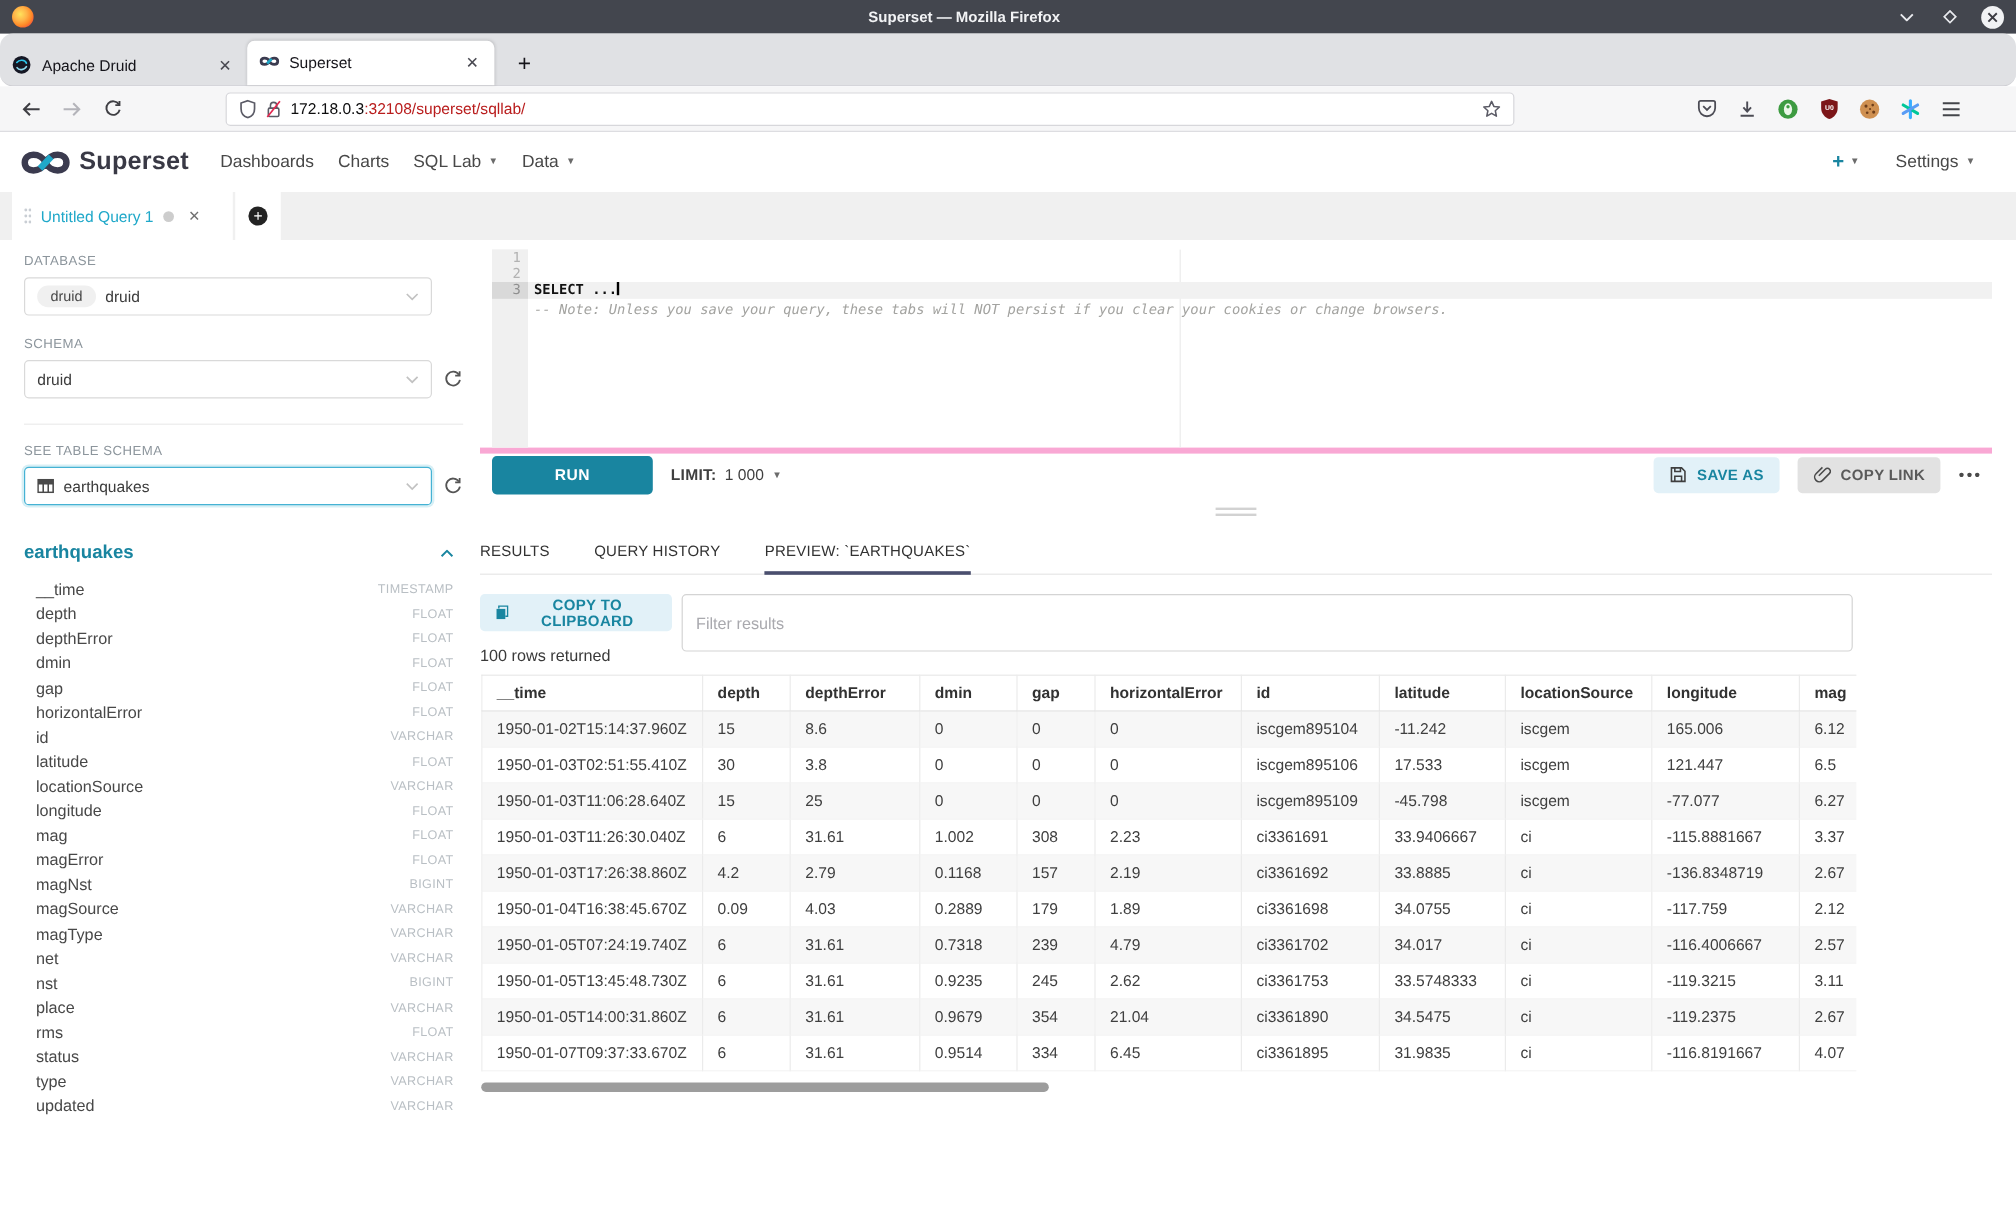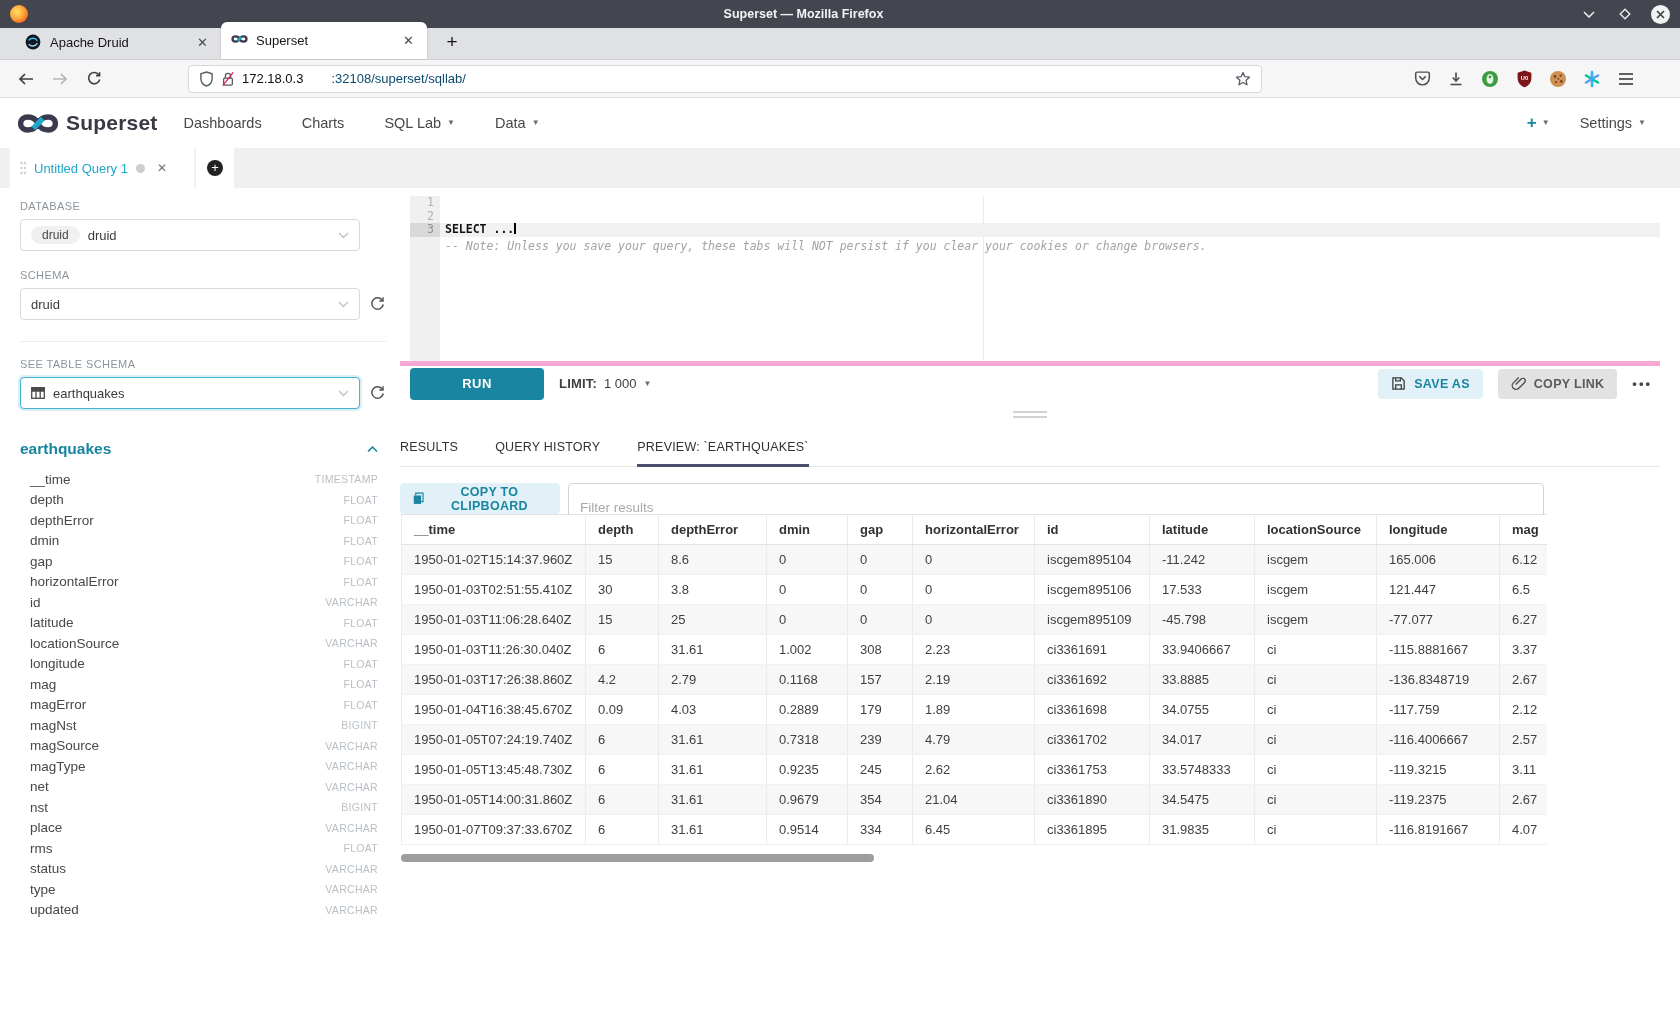--- a/index.html
+++ b/index.html
@@ -13,44 +13,44 @@
   
   .titlebar { height: 28px; background: #43464e; display: flex; align-items: center; padding: 0 10px; flex: none; }
   .ff-logo { width: 18px; height: 18px; border-radius: 50%;
     background: radial-gradient(circle at 38% 38%, #ffe25c 0%, #ffb348 35%, #ff8a27 60%, #f2473f 85%, #c42482 100%); }
   .titlebar .title { flex: 1; text-align: center; color: #f2f3f5; font-size: 12.5px; font-weight: bold; }
   .win-controls { display: flex; align-items: center; gap: 16px; }
   .wc { width: 20px; height: 20px; display: flex; align-items: center; justify-content: center; cursor: default; }
   .wc-close { width: 19px; height: 19px; border-radius: 50%; background: #f1f2f4; display: flex; align-items: center; justify-content: center; }
 
   
-  .tabstrip { height: 32px; background: #e0e1e4; display: flex; align-items: flex-end; padding-left: 15px; border-bottom: 1px solid #cfcfd4; flex: none; }
+  .tabstrip { height: 44px; background: #e0e1e4; display: flex; align-items: flex-end; padding-left: 0; border-bottom: 1px solid #cfcfd4; flex: none; border-radius: 11px; }
   .btab { height: 34px; width: 206px; margin-bottom: 0; display: flex; align-items: center; padding: 0 10px; font-size: 13px; color: #15141a; }
   .btab.active { background: #fff; border-radius: 6px 6px 0 0; height: 37px; box-shadow: 0 0 3px rgba(0,0,0,.15); }
   .btab-label { flex: 1; margin-left: 9px; white-space: nowrap; overflow: hidden; }
   .btab-close { color: #4a4a52; font-size: 13px; padding: 0 3px; }
   .favicon { width: 16px; height: 16px; flex: none; }
   .newtab-btn { width: 30px; height: 30px; margin: 0 0 2px 10px; display: flex; align-items: center; justify-content: center; font-size: 19px; color: #15141a; }
 
   
   .urlbar { height: 38px; background: #f6f6f7; display: flex; align-items: center; padding: 0 12px; border-bottom: 1px solid #dddde1; flex: none; }
   .navbtn { width: 28px; height: 26px; display: flex; align-items: center; justify-content: center; margin-right: 6px; }
   .urlfield { margin-left: 74px; width: 1074px; height: 28px; background: #fff; border: 1px solid #d7d7db; border-radius: 4px;
     display: flex; align-items: center; padding: 0 10px; gap: 7px; }
   .url-text { flex: 1; font-size: 13px; white-space: nowrap; overflow: hidden; }
   .url-host { color: #0c0c0d; }
-  .url-rest { color: #0c4a6e; margin-left: 28px; }
+  .url-rest { color: #b91c1c; }
   .toolbar-icons { margin-left: auto; display: flex; align-items: center; gap: 14px; padding-right: 32px; }
   .ticon { width: 20px; height: 20px; display: flex; align-items: center; justify-content: center; }
 
   
   .snav { height: 50px; background: #fff; display: flex; align-items: center; padding: 0 16px; flex: none; }
   .slogo { display: flex; align-items: center; gap: 6px; }
   .sbrand { font-size: 21px; font-weight: bold; color: #393945; letter-spacing: .2px; }
-  .snav-items { display: flex; align-items: center; gap: 40px; margin-left: 26px; font-size: 14.5px; color: #484848; }
+  .snav-items { display: flex; align-items: center; gap: 20px; margin-left: 26px; font-size: 14.5px; color: #484848; }
   .snav-item { display: flex; align-items: center; gap: 6px; cursor: pointer; }
   .caret { font-size: 8px; color: #6b6b6b; line-height: 1; }
   .snav-right { margin-left: auto; display: flex; align-items: center; gap: 30px; padding-right: 18px; }
   .plus-menu { color: #1985a0; font-size: 17px; font-weight: bold; display: flex; align-items: center; gap: 5px; }
   .settings-menu { font-size: 14.5px; color: #484848; display: flex; align-items: center; gap: 6px; }
 
   
   .qtabs { height: 40px; background: #f0f0f0; display: flex; align-items: stretch; padding-left: 10px; flex: none; }
   .qtab { width: 184px; background: #fff; display: flex; align-items: center; padding: 0 10px; gap: 8px; text-align: right; }
   .qtab-label { color: #1fa8c9; font-size: 13px; font-weight: 500; white-space: nowrap; }
@@ -562,20 +562,21 @@
         <button class="btn-light btn-copyclip">
           <svg width="13" height="15" viewBox="0 0 14 16">
               <path d="M3.5 3.5 V1 H13 V12 H10.5" fill="none" stroke="#1985a0" stroke-width="1.5"></path>
               <rect x="1" y="4" width="9.5" height="11" fill="#1985a0"></rect>
             </svg>
           <span>COPY TO CLIPBOARD</span>
         </button>
         <input class="filter-input" value="" placeholder="Filter results" style="">
       </div>
 
+      <div class="row-count">100 rows returned</div>
 
       <div class="table-wrap">
         <table class="rtable">
           <colgroup>
               <col>
               <col>
               <col>
               <col>
               <col>
               <col>

